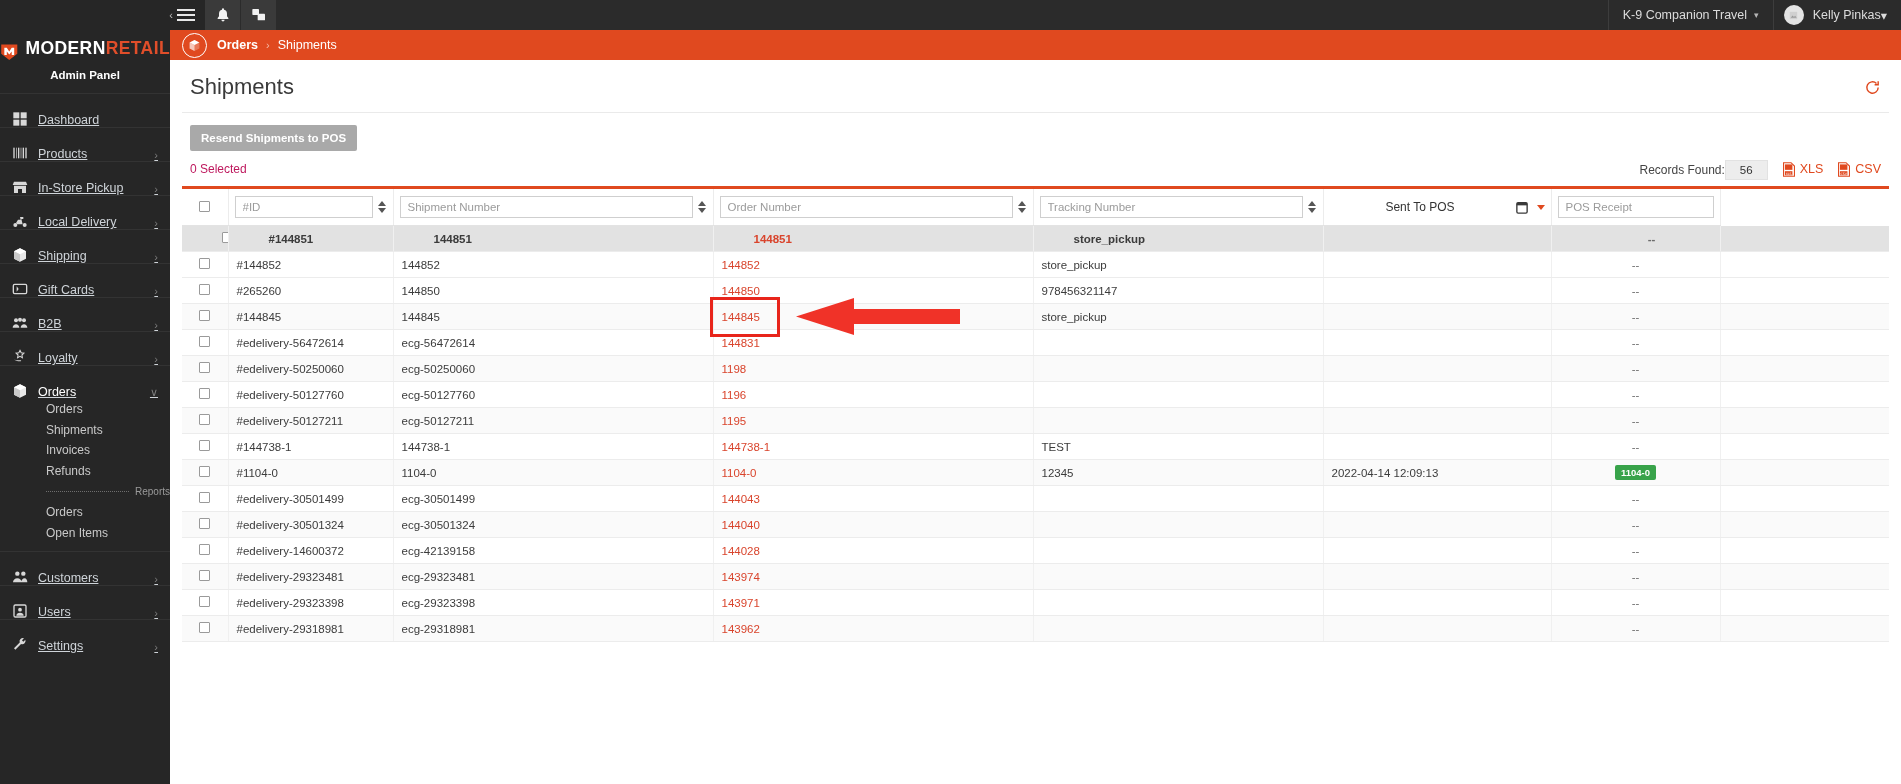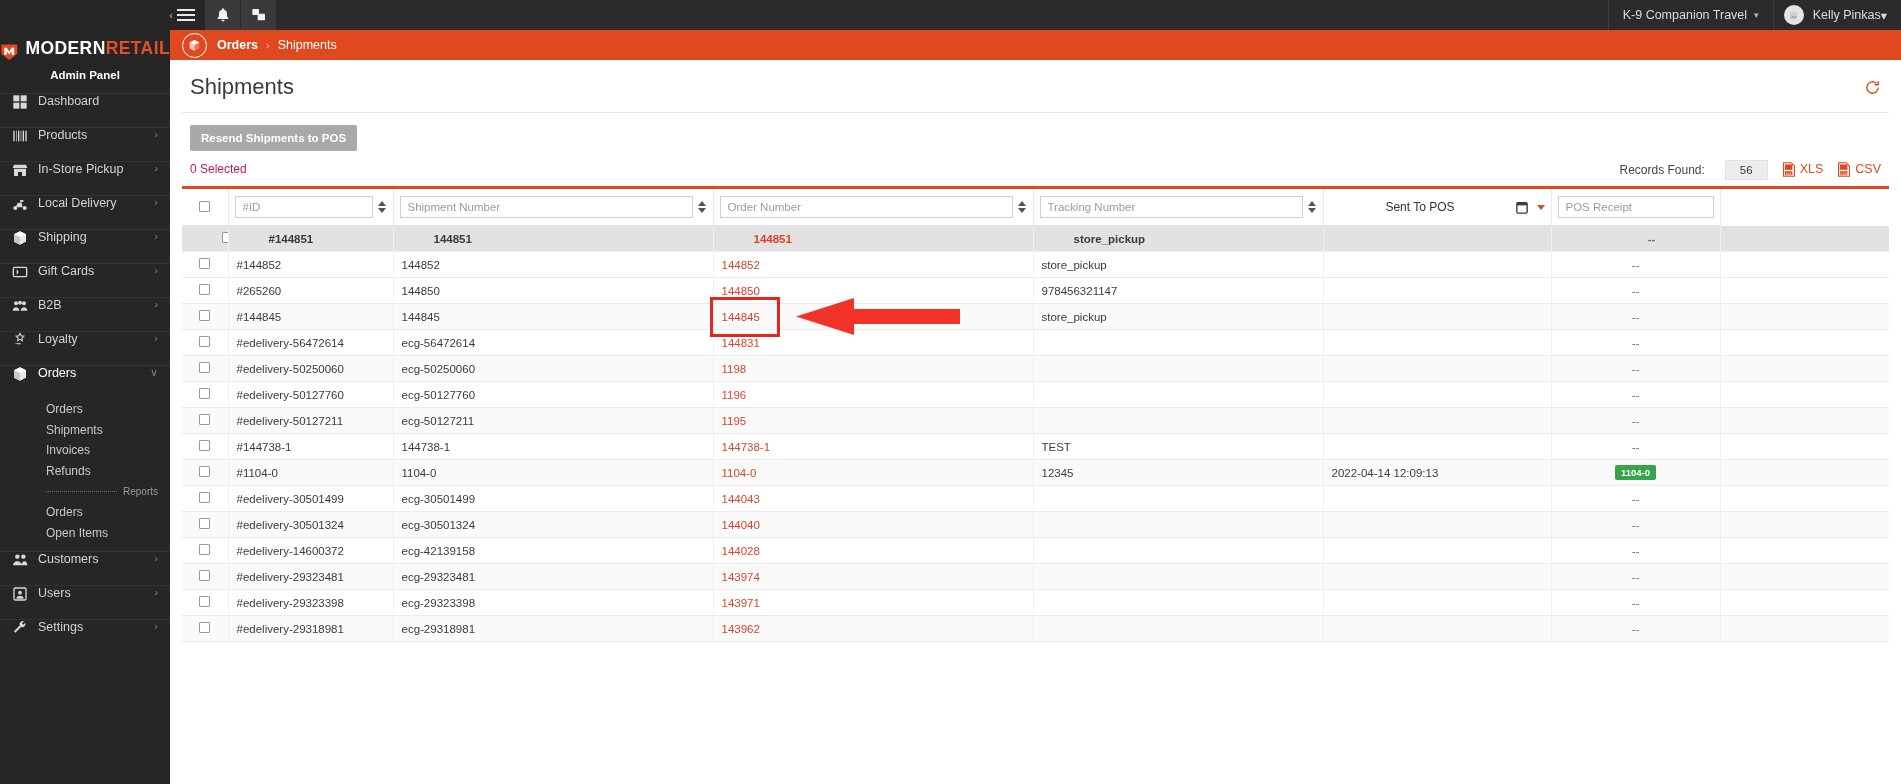--- a/index.html
+++ b/index.html
@@ -54,38 +54,39 @@
   }
   .brand { padding: 8px 0 12px; text-align: center; }
   .brand-row { display: flex; align-items: flex-start; justify-content: center; gap: 7px; }
   .brand-logo { width: 30px; height: 28px; }
   .brand-text { font-size: 17.5px; font-weight: bold; letter-spacing: .4px; }
   .brand-text .w1 { color: #ffffff; }
   .brand-text .w2 { color: #e04e2a; }
   .brand-sub { color: #ffffff; font-size: 11.5px; font-weight: bold; margin-top: 3px; }
 
   .nav-item {
-    display: flex; align-items: flex-start; height: 34px; padding: 0 12px;
+    display: flex; align-items: flex-end; height: 34px; padding: 0 12px;
     color: #cfd4d9; font-size: 12.5px; cursor: pointer;
     border-top: 1px solid #333333;
+    text-decoration: underline;
   }
   .nav-item .ni-icon {
     width: 26px; flex: 0 0 26px; display: flex; align-items: center; justify-content: flex-start;
   }
   .nav-item .ni-icon svg { width: 16px; height: 16px; fill: #d8d8d8; }
   .nav-item .ni-label { flex: 1; }
   .nav-item .ni-arrow { color: #7d7d7d; font-size: 11px; }
   .nav-item.expanded .ni-label { color: #ffffff; }
 
   .sub-item {
     display: block; padding: 2px 12px 2px 46px; color: #c9c9c9;
     font-size: 12px; cursor: pointer; line-height: 16.5px;
   }
   .sub-divider {
-    display: flex; align-items: center; gap: 6px; padding: 5px 12px 5px 46px;
+    display: flex; align-items: center; gap: 6px; padding: 5px 0 5px 46px;
     color: #9a9a9a; font-size: 10px;
   }
   .sub-divider .dots {
     flex: 1; border-top: 1px dotted #6e6e6e; height: 0;
   }
 
   
   .main { flex: 1; min-width: 0; display: flex; flex-direction: column; background: #ffffff; }
 
   .breadcrumb-bar {
@@ -118,21 +119,21 @@
   }
   .selected-row {
     display: flex; align-items: center; justify-content: space-between;
     padding: 9px 8px 8px 8px;
   }
   .selected-text { font-size: 12px; color: #be185d; }
   .records-wrap { display: flex; align-items: center; gap: 14px; }
   .records-label { font-size: 12px; color: #444444; }
   .records-count {
     background: #ededed; border: 1px solid #e2e2e2; color: #333333;
-    font-size: 11.5px; padding: 3px 14px; margin-left: 20px;
+    font-size: 11.5px; padding: 3px 14px; margin-left: 0;
   }
   .export-link {
     display: flex; align-items: center; gap: 4px; color: #e0491f;
     font-size: 12.5px; cursor: pointer; font-weight: normal;
   }
   .export-link svg { width: 14px; height: 15px; }
 
   
   .table-wrap { flex: 1; min-height: 0; overflow: hidden; border-top: 3px solid #e0491f; }
   table { width: 100%; border-collapse: collapse; table-layout: fixed; }

